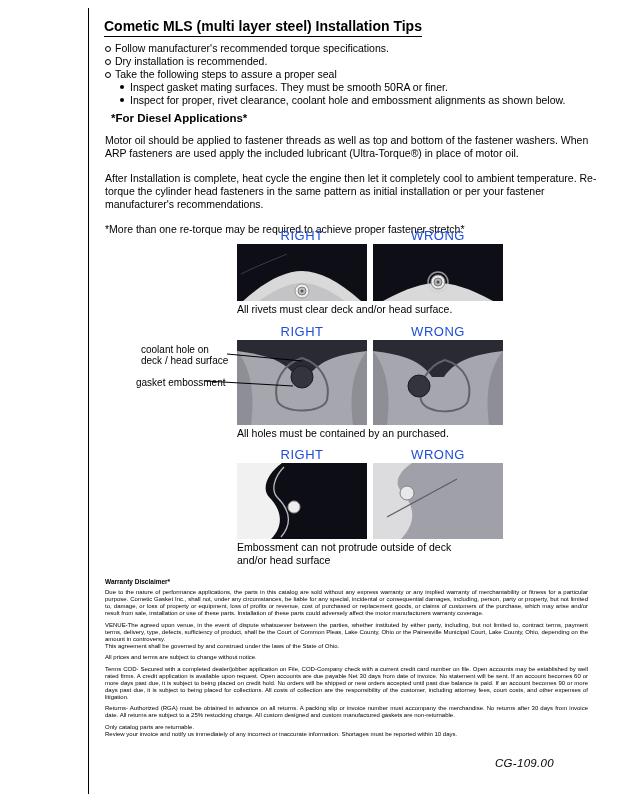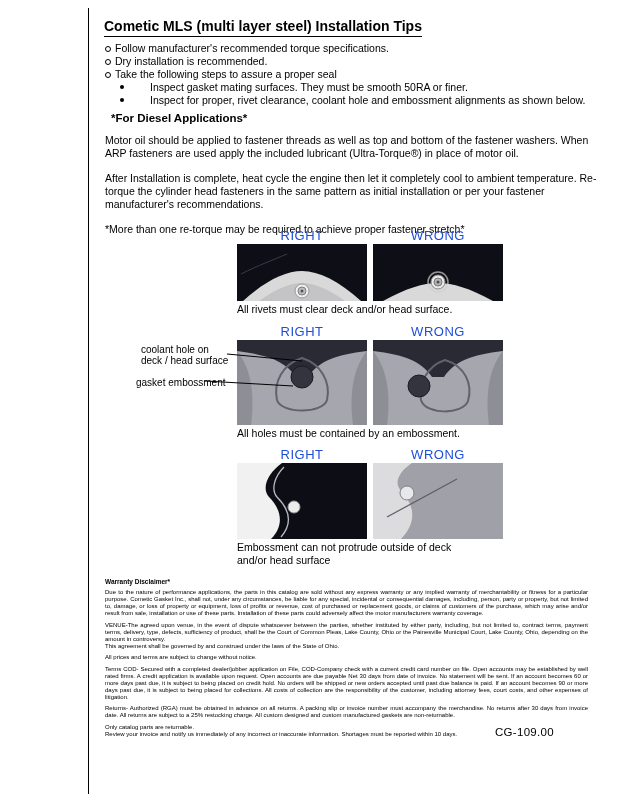--- a/index.html
+++ b/index.html
@@ -6,38 +6,38 @@
   body{font-family:"Liberation Sans","DejaVu Sans",sans-serif;color:#000;}
   .page{position:relative;width:618px;height:800px;background:#fff;overflow:hidden;}
   .left-rule{position:absolute;left:88px;top:8px;width:1px;height:786px;background:#000;}
   .title{position:absolute;left:104px;top:18px;font-size:14px;font-weight:bold;}
   .title .underlined{display:inline-block;border-bottom:1.5px solid #000;padding-bottom:2px;}
   .tips{position:absolute;left:105px;top:42px;width:492px;font-size:10.5px;line-height:13px;}
   .tip{display:flex;align-items:flex-start;}
   .marker{flex:0 0 10px;display:flex;padding-top:4px;}
   .dot-open{width:4px;height:4px;border:1px solid #000;border-radius:50%;}
   .dot-fill{width:4px;height:4px;background:#000;border-radius:50%;}
-  .sub{margin-left:15px;gap:20px;}
+  .sub{margin-left:15px;}
   .diesel{position:absolute;left:105px;top:112px;width:492px;font-size:10.5px;line-height:13px;}
   .diesel h2{font-size:11.5px;margin:0 0 9px 6px;}
   .diesel p{margin:0 0 12px 0;}
   .diagrams{position:absolute;left:237px;top:228px;width:266px;}
   .dia-row{margin-bottom:8px;}
   .dia-labels{display:flex;gap:6px;}
   .dia-label{flex:0 0 130px;text-align:center;font-size:13px;letter-spacing:.5px;color:#1d4ed8;}
   .dia-images{display:flex;gap:6px;margin-top:1px;}
   .dia-caption{font-size:10.5px;margin-top:2px;line-height:12.5px;}
   .cap-narrow{width:225px;}
   .callout1{position:absolute;left:141px;top:344px;width:88px;font-size:10px;line-height:11px;}
   .callout2{position:absolute;left:136px;top:377px;font-size:10px;}
   .pointers{position:absolute;left:205px;top:348px;z-index:5;}
   .legal{position:absolute;left:105px;top:578px;width:483px;font-size:6px;line-height:7px;text-align:justify;}
   .legal h3{font-size:6.5px;margin:0 0 4px 0;}
   .legal p{margin:0 0 4.5px 0;white-space:pre-line;}
-  .code{position:absolute;left:495px;top:726px;font-size:11.5px;letter-spacing:.3px;}
+  .code{position:absolute;left:495px;top:757px;font-size:11.5px;letter-spacing:.3px;font-style:italic;}
 </style>
 </head>
 <body>
 
 <div class="page">
 
   <div class="left-rule"></div>
 
   <div class="title">
     <span class="underlined">Cometic MLS (multi layer steel) Installation Tips</span>
@@ -128,21 +128,21 @@
         </svg>
         <svg width="130" height="85" viewBox="0 0 130 85">
           <rect width="130" height="85" fill="#a6a6ae"></rect>
           <path d="M0,0 H130 V11 C98,15 82,21 71,37 L59,37 C48,21 32,15 0,11 Z" fill="#2a2a34"></path>
           <path d="M0,11 C14,28 18,54 14,85 H0 Z" fill="#8e8e96"></path>
           <path d="M130,11 C116,28 112,54 116,85 H130 Z" fill="#8e8e96"></path>
           <path d="M72,20 C92,26 100,44 95,61 C90,75 52,75 48,60 C45,44 54,26 72,20 Z" fill="none" stroke="#62626c" stroke-width="2"></path>
           <circle cx="46" cy="46" r="11" fill="#34343e" stroke="#1b1b24"></circle>
         </svg>
       </div>
-      <div class="dia-caption">All holes must be contained by an embossment.</div>
+      <div class="dia-caption">All holes must be contained by an purchased.</div>
     </div>
 
     <div class="dia-row">
       <div class="dia-labels">
         <div class="dia-label">RIGHT</div>
         <div class="dia-label">WRONG</div>
       </div>
       <div class="dia-images">
         <svg width="130" height="76" viewBox="0 0 130 76">
           <rect width="130" height="76" fill="#f1f1f1"></rect>

